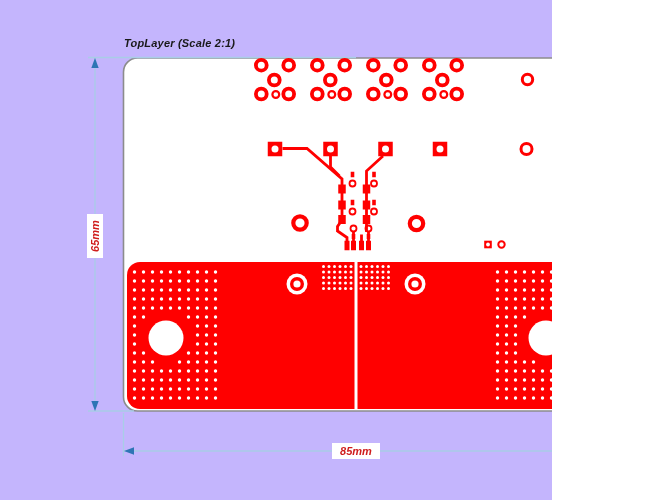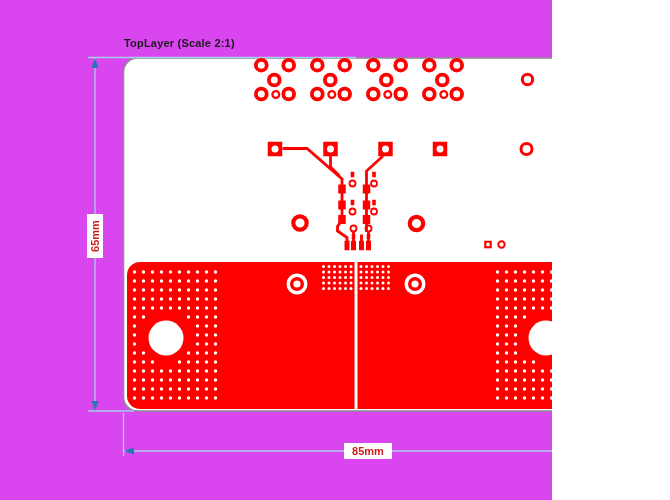--- a/index.html
+++ b/index.html
@@ -1,34 +1,35 @@
 <!DOCTYPE html>
 <html><head>
 <meta charset="utf-8">
 <style>
   html,body{margin:0;padding:0;background:#fff;}
   .stage{
-    position:relative;width:552px;height:500px;background:#d946ef;overflow:hidden;
+    position:relative;width:552px;height:500px;background:#c4b5fd;overflow:hidden;
     font-family:"Liberation Sans",sans-serif;
+    font-style:italic;
   }
   .stage svg{position:absolute;left:0;top:0;}
   .layer-title{
     position:absolute;left:124px;top:37px;font-size:11px;font-weight:bold;
     letter-spacing:0.2px;white-space:nowrap;
   }
   .dim-label{
     position:absolute;font-size:11px;font-weight:bold;background:#fff;
     text-align:center;white-space:nowrap;
   }
   .dim-label.vertical{
     left:73px;top:228px;width:44px;height:16px;line-height:16px;
     transform:rotate(-90deg);
   }
   .dim-label.horizontal{
-    left:344px;top:443px;width:48px;height:16px;line-height:16px;
+    left:332px;top:443px;width:48px;height:16px;line-height:16px;
   }
 </style>
 </head>
 <body>
 
 <div class="stage">
   <svg id="pcb" width="670" height="500" viewBox="0 0 670 500">
       <rect x="123.5" y="58" width="464.5" height="353" rx="14" ry="14" fill="#ffffff" stroke="#8c8c8c" stroke-width="1.6"></rect>
       <line x1="88" y1="57.5" x2="356" y2="57.5" stroke="#a9cde6" stroke-width="1.3"></line>
       <line x1="95" y1="58" x2="95" y2="411" stroke="#a9cde6" stroke-width="1.3"></line>

